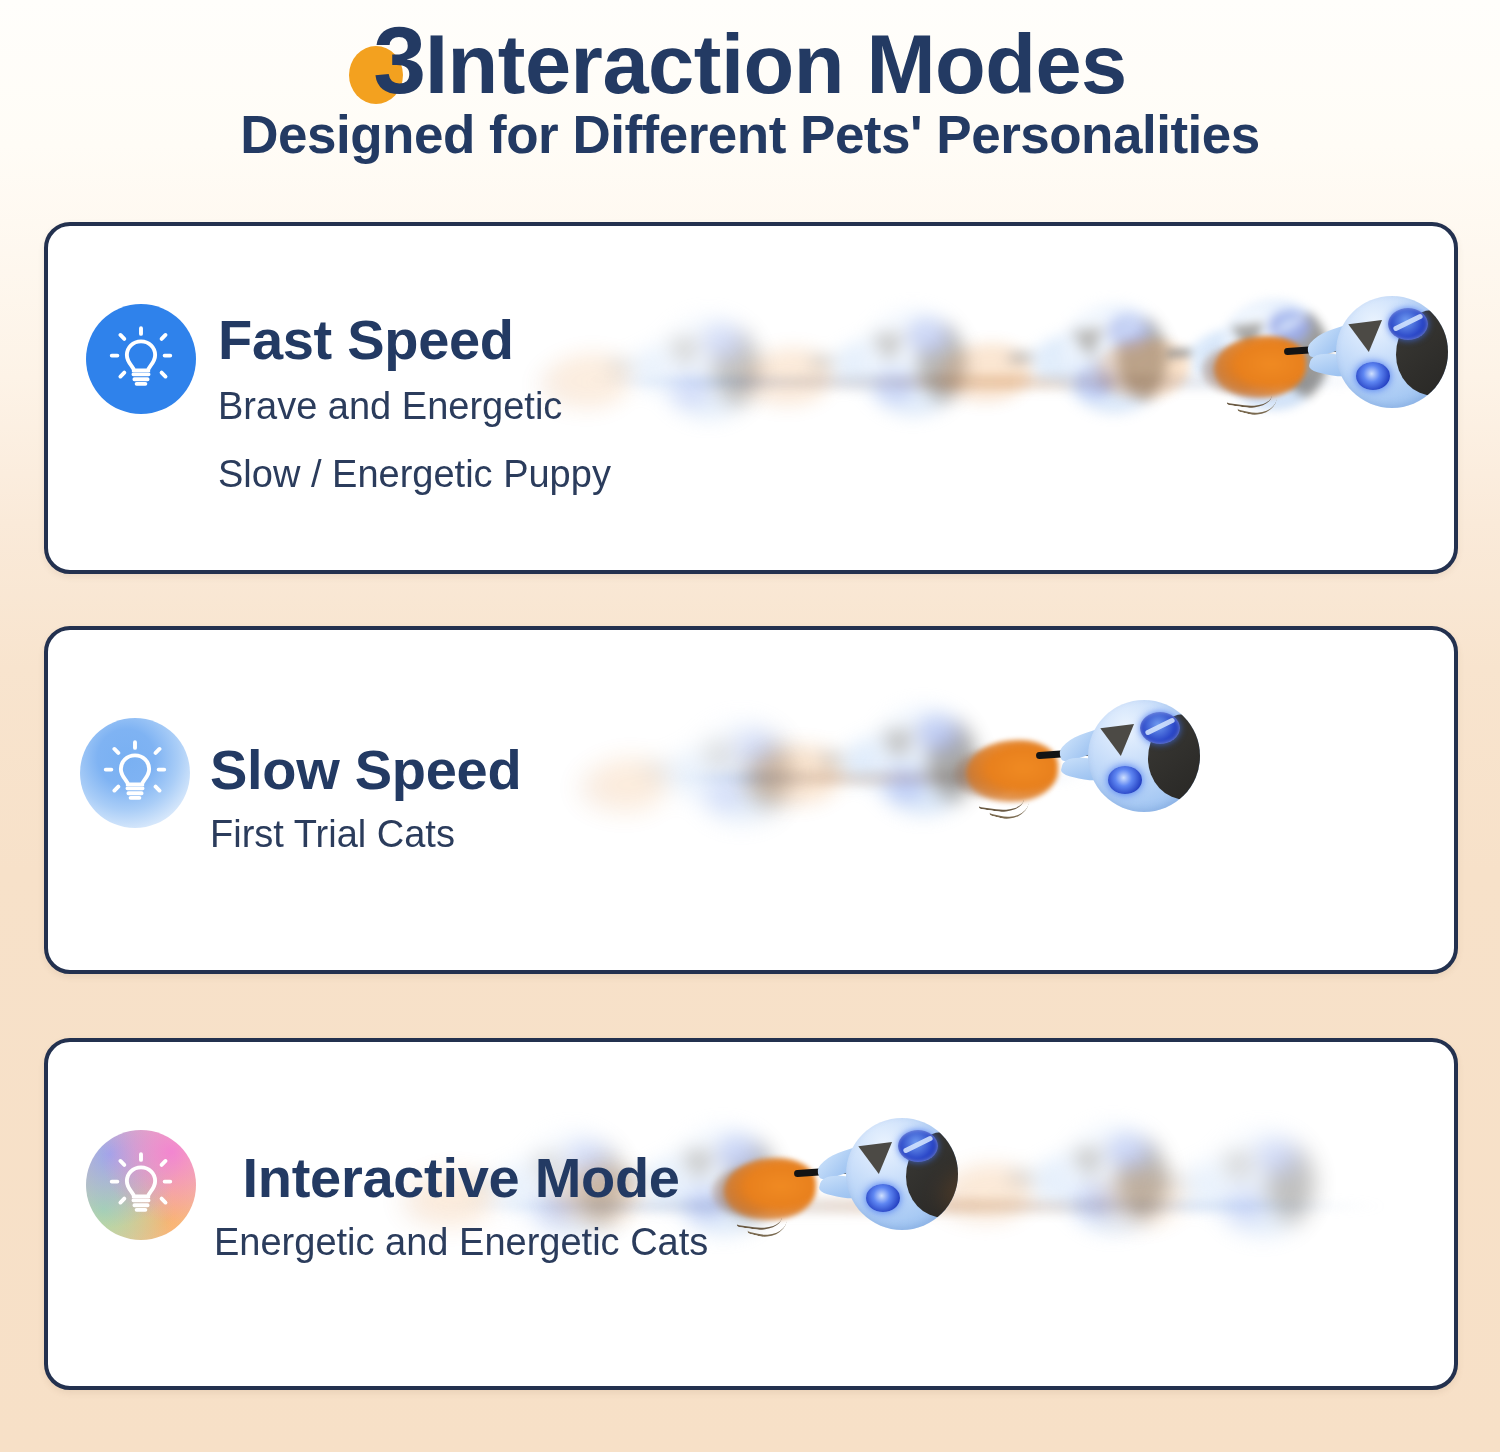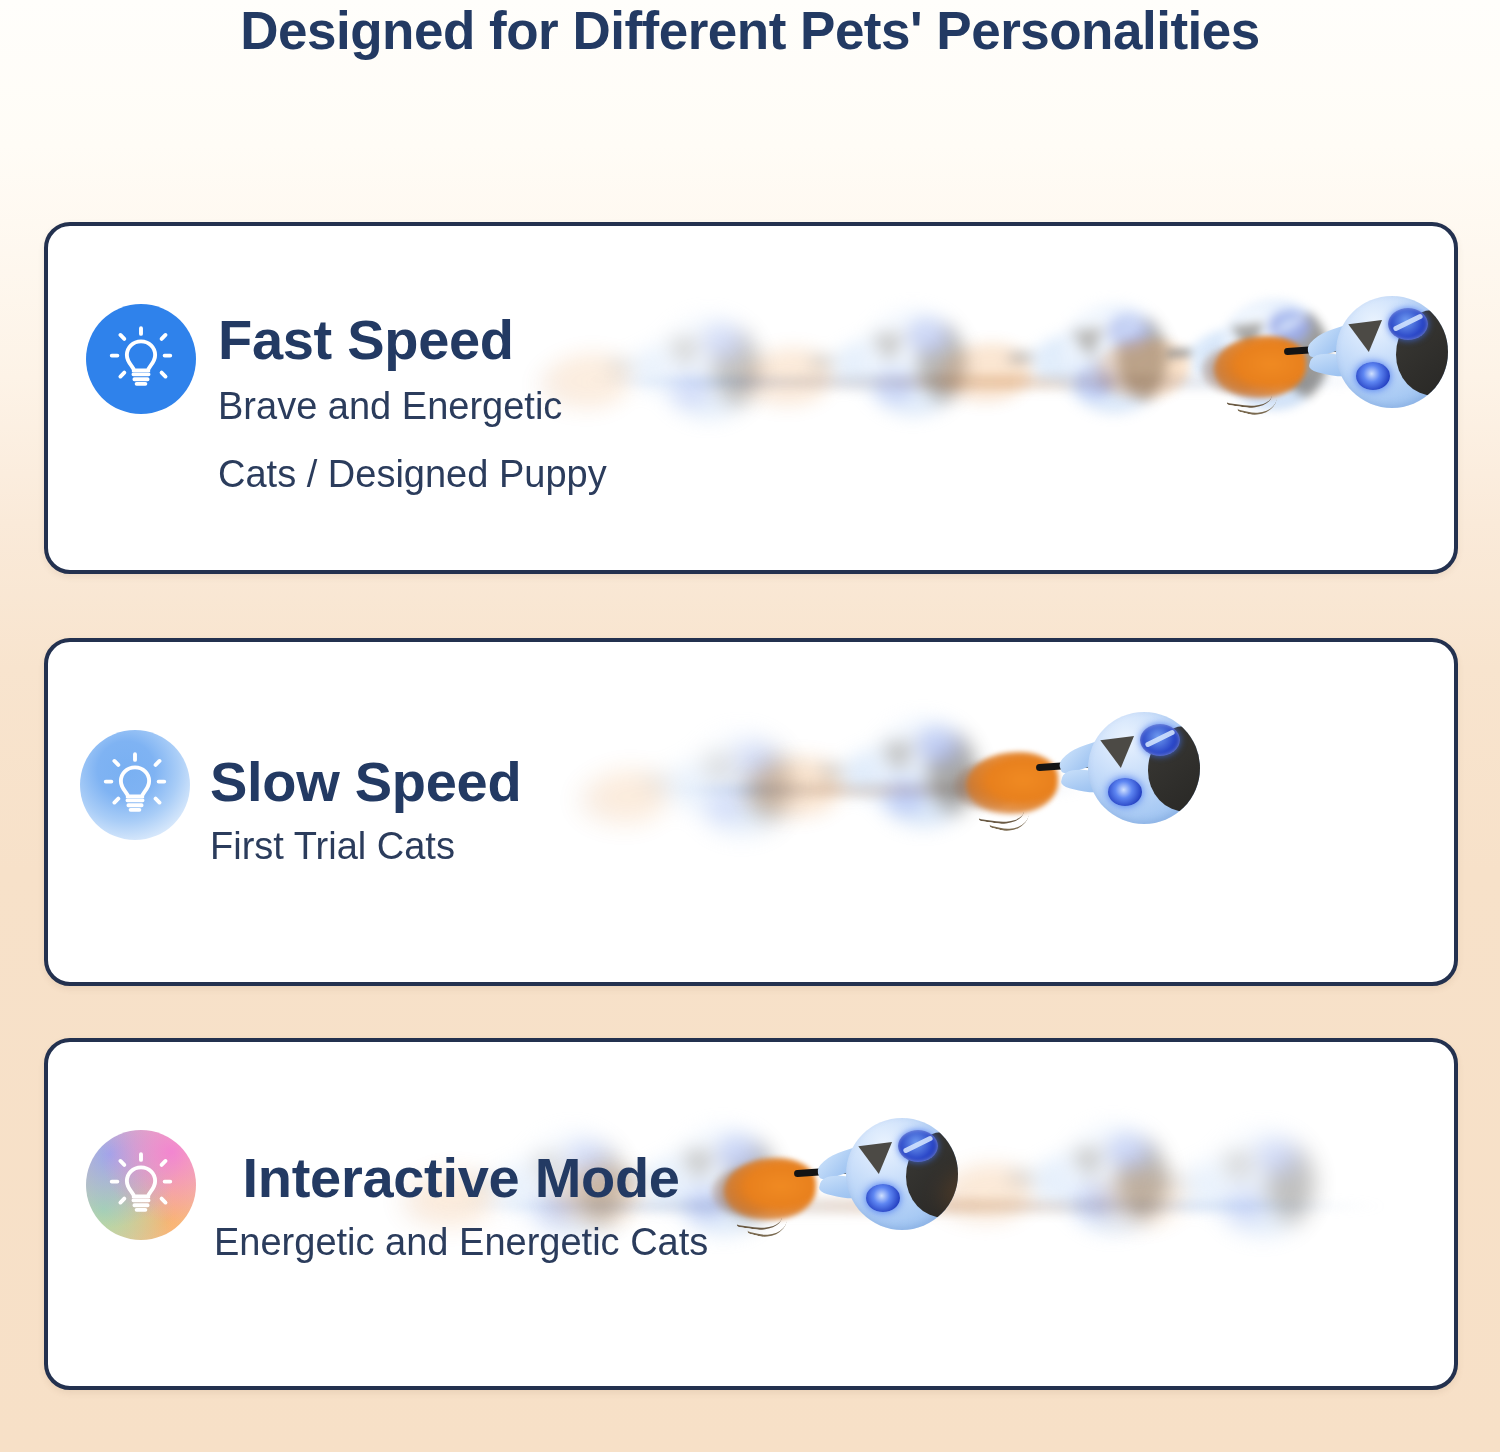--- a/index.html
+++ b/index.html
@@ -96,21 +96,21 @@
     left: 44px;
     width: 1414px;
     background: #ffffff;
     border: 4px solid #23314f;
     border-radius: 26px;
     overflow: hidden;
     box-shadow: 0 3px 6px rgba(120, 90, 60, 0.10);
   }
 
   .card-1 { top: 0px;   height: 352px; }
-  .card-2 { top: 416px; height: 348px; }
+  .card-2 { top: 404px; height: 348px; }
   .card-3 { top: 816px; height: 352px; }
 
   .card-inner {
     position: relative;
     width: 100%;
     height: 100%;
   }
 
   
   .mode-block {
@@ -338,20 +338,26 @@
         rgba(215,175,140,0.45) 52%,
         rgba(185,205,235,0.40) 80%,
         rgba(185,205,235,0) 100%);
     filter: blur(5px);
   }
 </style>
 </head>
 <body>
 
 <div class="header">
+  <div class="title-line">
+    <span class="title-num-wrap">
+      <span class="title-dot"></span>
+      <span class="title-num">3</span>
+    </span><span class="title-rest">Interaction Modes</span>
+  </div>
   <div class="subtitle">Designed for Different Pets' Personalities</div>
 </div>
 
 <div class="cards">
 
   <div class="card card-1">
     <div class="card-inner">
 
       <div class="toy-stage">
         <div class="motion-streak" style="left:10px; top:126px; width:820px;"></div>
@@ -445,21 +451,21 @@
             <g fill="none" stroke="#ffffff" stroke-width="3.2" stroke-linecap="round">
               <path d="M32 17.5c-6.6 0-11.6 5-11.6 11.3 0 4.2 2.3 7 4 9.1 1.1 1.3 1.7 2.2 1.7 3.4h11.8c0-1.2.6-2.1 1.7-3.4 1.7-2.1 4-4.9 4-9.1C43.6 22.5 38.6 17.5 32 17.5z"></path>
               <path d="M25.8 44.6h12.4M26.6 48.6h10.8M28.4 52.4h7.2"></path>
               <path d="M32 6.8v4.6M12.6 29.2H8M56 29.2h-4.6M18.3 15.5l-3.2-3.2M48.9 15.5l3.2-3.2M18.3 43.2l-3.2 3.2M48.9 43.2l3.2 3.2"></path>
             </g>
           </svg>
         </div>
         <div class="mode-text">
           <div class="mode-title">Fast Speed</div>
           <div class="mode-desc">Brave and Energetic</div>
-          <div class="mode-desc">Cats / Designed Puppy</div>
+          <div class="mode-desc">Slow / Energetic Puppy</div>
         </div>
       </div>
 
     </div>
   </div>
 
   <div class="card card-2">
     <div class="card-inner">
 
       <div class="toy-stage">

